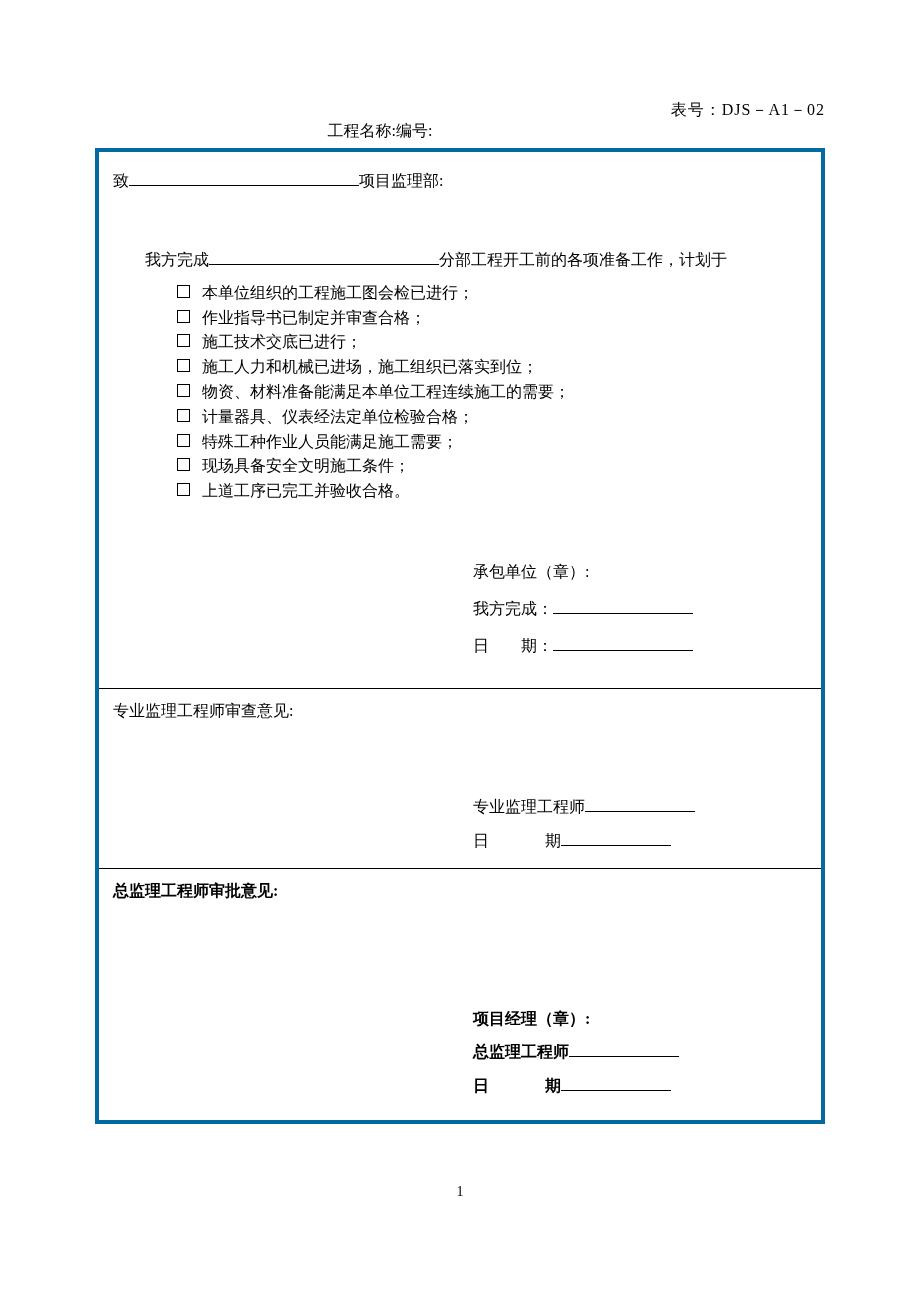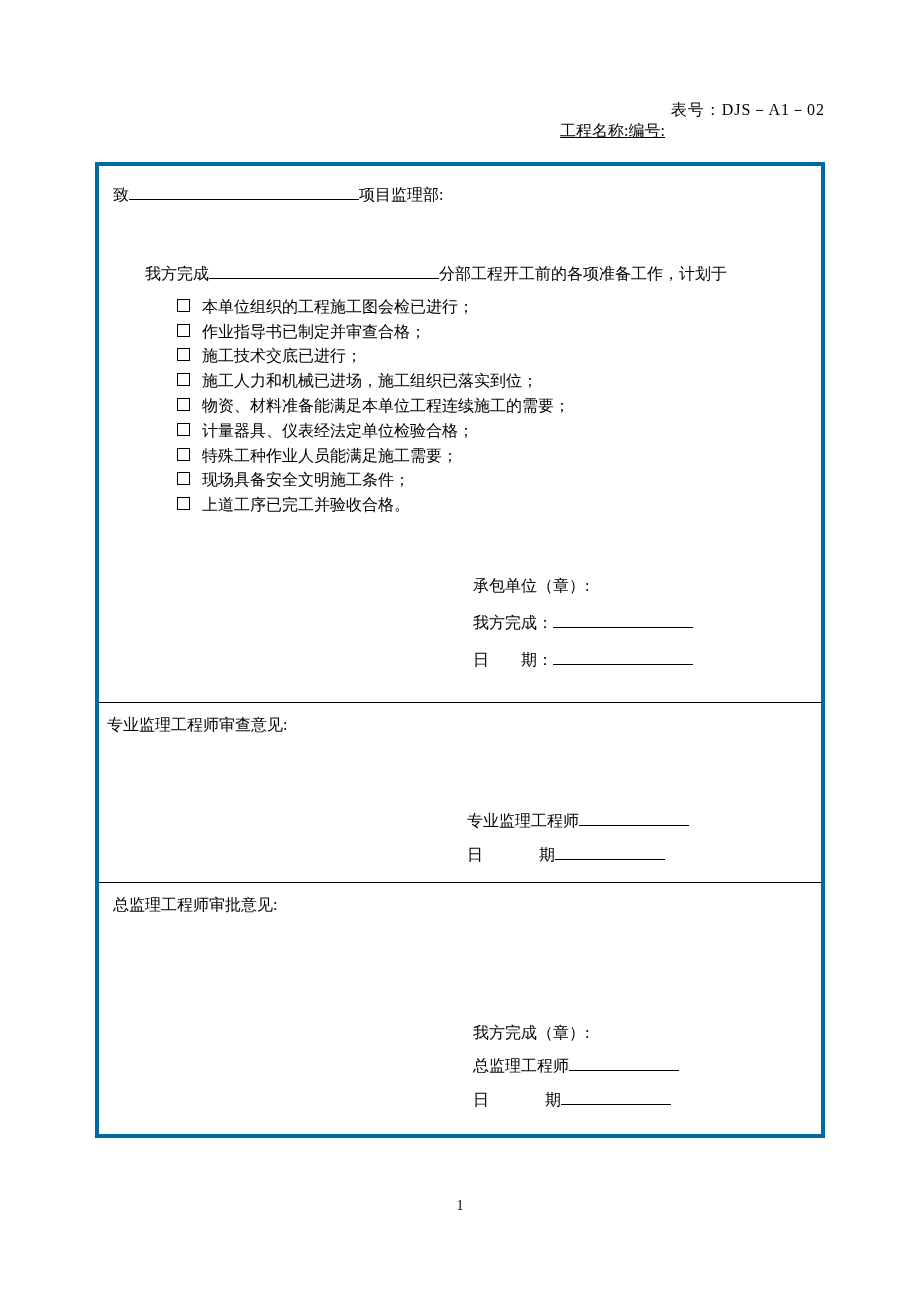--- a/index.html
+++ b/index.html
@@ -16,23 +16,22 @@
       height: 1302px;
       position: relative;
       padding: 100px 95px 50px 95px;
     }
     .form-number {
       text-align: right;
       letter-spacing: 1px;
     }
     .title-row {
       display: flex;
-      justify-content: flex-end;
-      margin-bottom: 20px;
-      text-decoration: underline;
+      justify-content: center;
+      margin-bottom: 6px;
     }
     .main-table {
       border: 4px solid #0369a1;
       width: 100%;
     }
     .section {
       padding: 10px 14px 14px 14px;
       border-bottom: 1.5px solid #000;
     }
     .section:last-child {
@@ -96,24 +95,25 @@
       margin-left: 360px;
       margin-top: 68px;
       line-height: 2.1;
     }
     .sig-block-3 {
       margin-left: 360px;
       margin-top: 100px;
       line-height: 2.1;
     }
     .section-2 {
-      padding: 12px 14px 10px 8px;
+      padding: 12px 14px 10px 14px;
     }
     .section-3 {
       padding: 12px 0 18px 14px;
+      font-weight: bold;
     }
     .page-num {
       text-align: center;
       margin-top: 60px;
       font-size: 14px;
     }
     .wide-space {
       display: inline-block;
       width: 3.5em;
     }
@@ -189,21 +189,21 @@
     <div>专业监理工程师审查意见:</div>
     <div class="sig-block-2">
       <div><span>专业监理工程师</span><span class="blank-sig" style="min-width:110px"></span></div>
       <div><span>日</span><span class="wide-space"></span><span>期</span><span class="blank-sig" style="min-width:110px"></span></div>
     </div>
   </div>
 
   <div class="section section-3">
     <div>总监理工程师审批意见:</div>
     <div class="sig-block-3">
-      <div>我方完成（章）:</div>
+      <div>项目经理（章）:</div>
       <div><span>总监理工程师</span><span class="blank-sig" style="min-width:110px"></span></div>
       <div><span>日</span><span class="wide-space"></span><span>期</span><span class="blank-sig" style="min-width:110px"></span></div>
     </div>
   </div>
 
 </div>
 
 <div class="page-num">1</div>
 
 </body></html>

